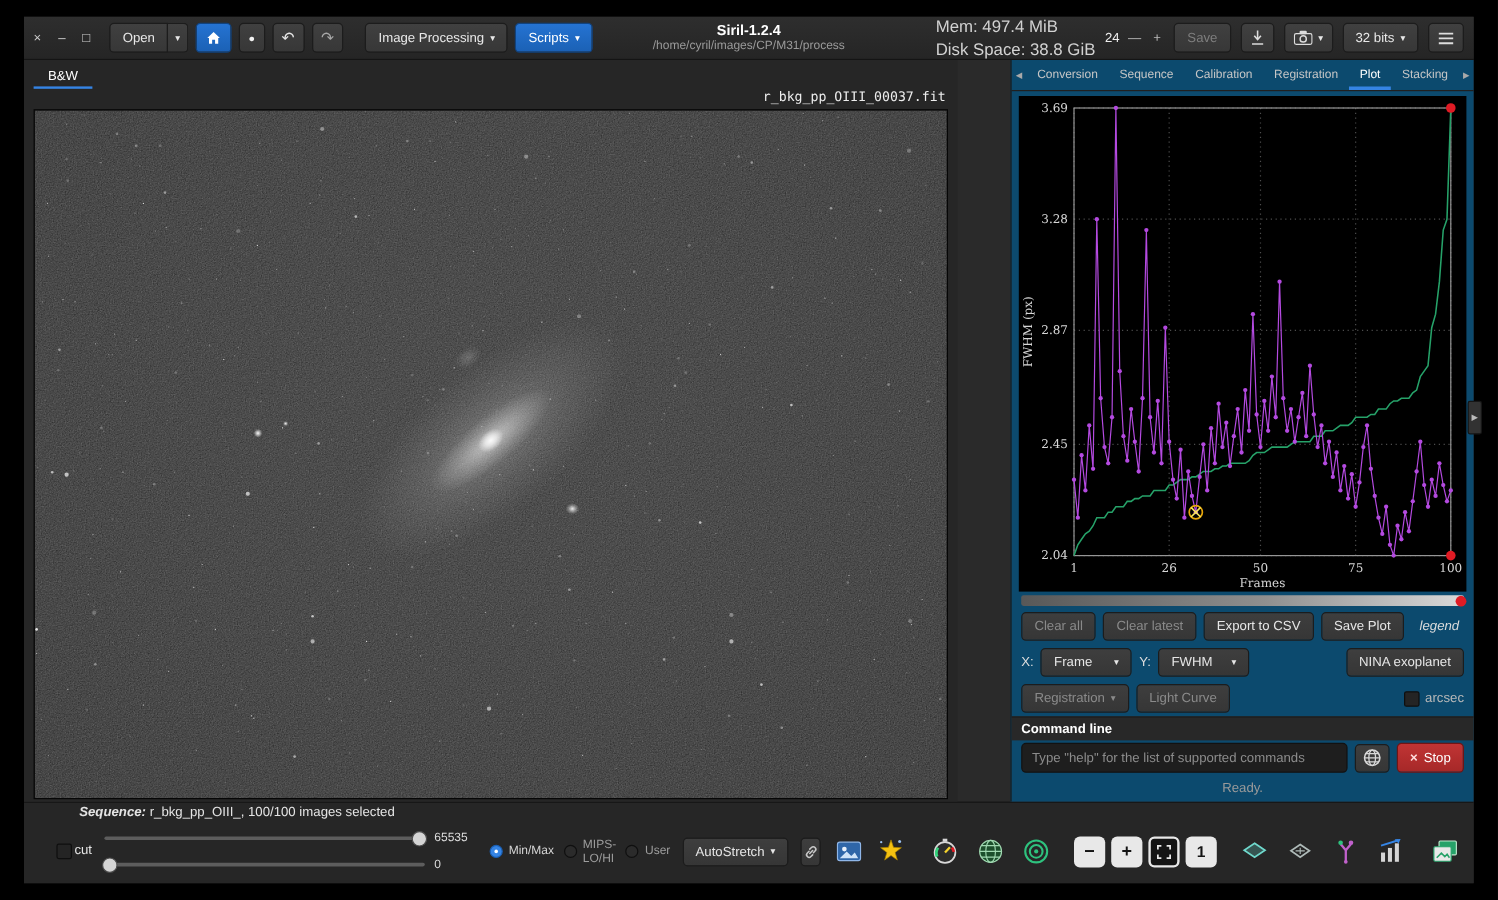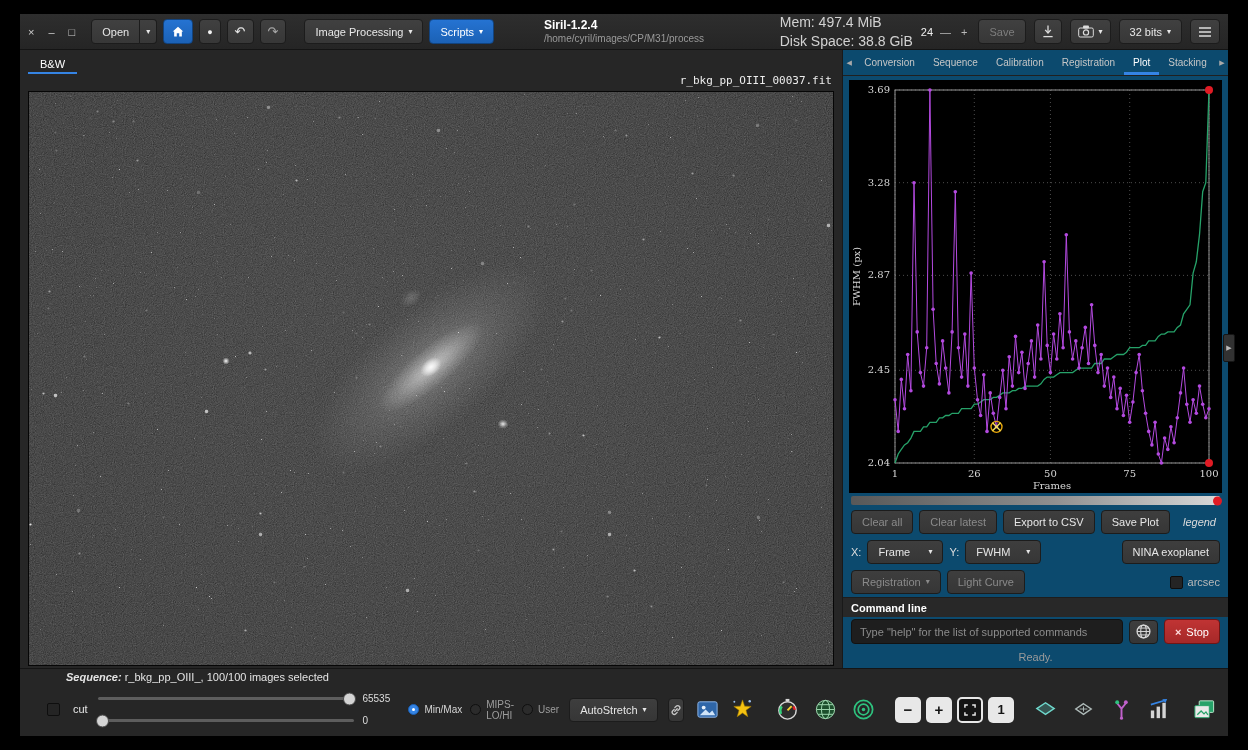--- a/index.html
+++ b/index.html
@@ -15,31 +15,31 @@
   .winctl span { cursor:default; }
   .hbtn { background:linear-gradient(#404040,#373737); border:1px solid #1c1c1c; border-radius:4px;
     height:25px; padding:0 10px; color:#e8e8e8; font-size:11px; display:inline-flex; align-items:center; gap:5px; white-space:nowrap; }
   .hbtn.icononly { padding:0 7px; }
   .hbtn.blue { background:linear-gradient(#2573d2,#1b61b5); border-color:#12437e; color:#fff; }
   .hbtn.disabled { color:#7e7e7e; }
   .split { display:flex; }
   .split .hbtn:first-child { border-radius:4px 0 0 4px; }
   .split .hbtn:last-child  { border-radius:0 4px 4px 0; border-left:0; padding:0 6px; }
   .caret { font-size:8px; line-height:1; }
-  .title-block { position:absolute; left:50%; top:4px; transform:translateX(-50%); text-align:left; pointer-events:none; }
+  .title-block { position:absolute; left:50%; top:4px; transform:translateX(-50%); text-align:center; pointer-events:none; }
   .title-block .t1 { font-weight:bold; font-size:12px; color:#fff; }
   .title-block .t2 { font-size:10px; color:#9a9a9a; margin-top:1px; }
   .hright { margin-left:auto; display:flex; align-items:center; gap:8px; }
   .memblock { font-size:14px; color:#d2d2d2; line-height:1.35; }
   .spin { display:flex; align-items:center; gap:4px; }
   .spin .val { font-size:11px; color:#eee; }
   .spin .sbtn { color:#b9b9b9; font-size:11px; padding:0 3px; }
 
   
-  .main-row { flex:1; display:flex; min-height:0; position:relative; }
+  .main-row { flex:1; display:flex; min-height:0; position:relative;gap:44px; }
 
   
   .left-pane { flex:1; display:flex; flex-direction:column; min-width:0; background:#262626; padding:0 8px 2px; }
   .bw-row { height:24px; display:flex; align-items:flex-end; }
   .bw-tab { padding:3px 12px 2px; color:#fff; border-bottom:2px solid #3584e4; font-size:11px; }
   .fname-row { height:17px; text-align:right; font-family:"DejaVu Sans Mono", monospace;
     font-size:11px; color:#ededed; padding-right:2px; }
   .image-frame { flex:1; position:relative; border:1px solid #060606; overflow:hidden;
     background:radial-gradient(ellipse at 50% 45%, #1c1c1c 0%, #161616 60%, #111 100%); }
   .layer { position:absolute; inset:0; }
@@ -100,21 +100,21 @@
   
   .panel-handle { position:absolute; right:-7px; top:46%; width:12px; height:28px; background:#323232;
     border:1px solid #161616; border-radius:2px; display:flex; align-items:center; justify-content:center;
     font-size:7px; color:#bbb; z-index:5; }
 
   
   .bottom-bar { height:68px; flex:none; background:#262626; border-top:1px solid #151515; padding:2px 10px 4px; display:flex; flex-direction:column; }
   .seq-line { height:16px; font-size:11px; color:#e4e4e4;margin-left:36px; }
   .seq-line b { font-style:italic; }
   .bb-row { flex:1; display:flex; align-items:center; gap:10px; min-width:0; }
-  .cut-group { display:flex; gap:13px;padding-left:17px; }
+  .cut-group { display:flex; gap:2px;padding-left:17px; }
   .sliders { width:460px; display:flex; flex-direction:column; gap:8px; }
   .slider-row { display:flex; align-items:center; gap:8px; height:14px; }
   .strack { flex:1; height:3px; background:#5d5d5d; border-radius:2px; position:relative; }
   .shandle { width:13px; height:13px; border-radius:50%; background:#d4d4d4; border:1px solid #4a4a4a;
     position:absolute; top:50%; transform:translateY(-50%); }
   .shandle.right { right:-2px; } .shandle.left { left:-2px; }
   .sval { width:36px; font-size:10px; color:#ddd; }
   .radios { display:flex; gap:8px; font-size:10px; color:#d5d5d5; }
   .radio-row { display:flex; align-items:center; gap:5px; }
   .radio { width:11px; height:11px; border-radius:50%; background:#2b2b2b; border:1px solid #0f0f0f; position:relative; flex:none; }

